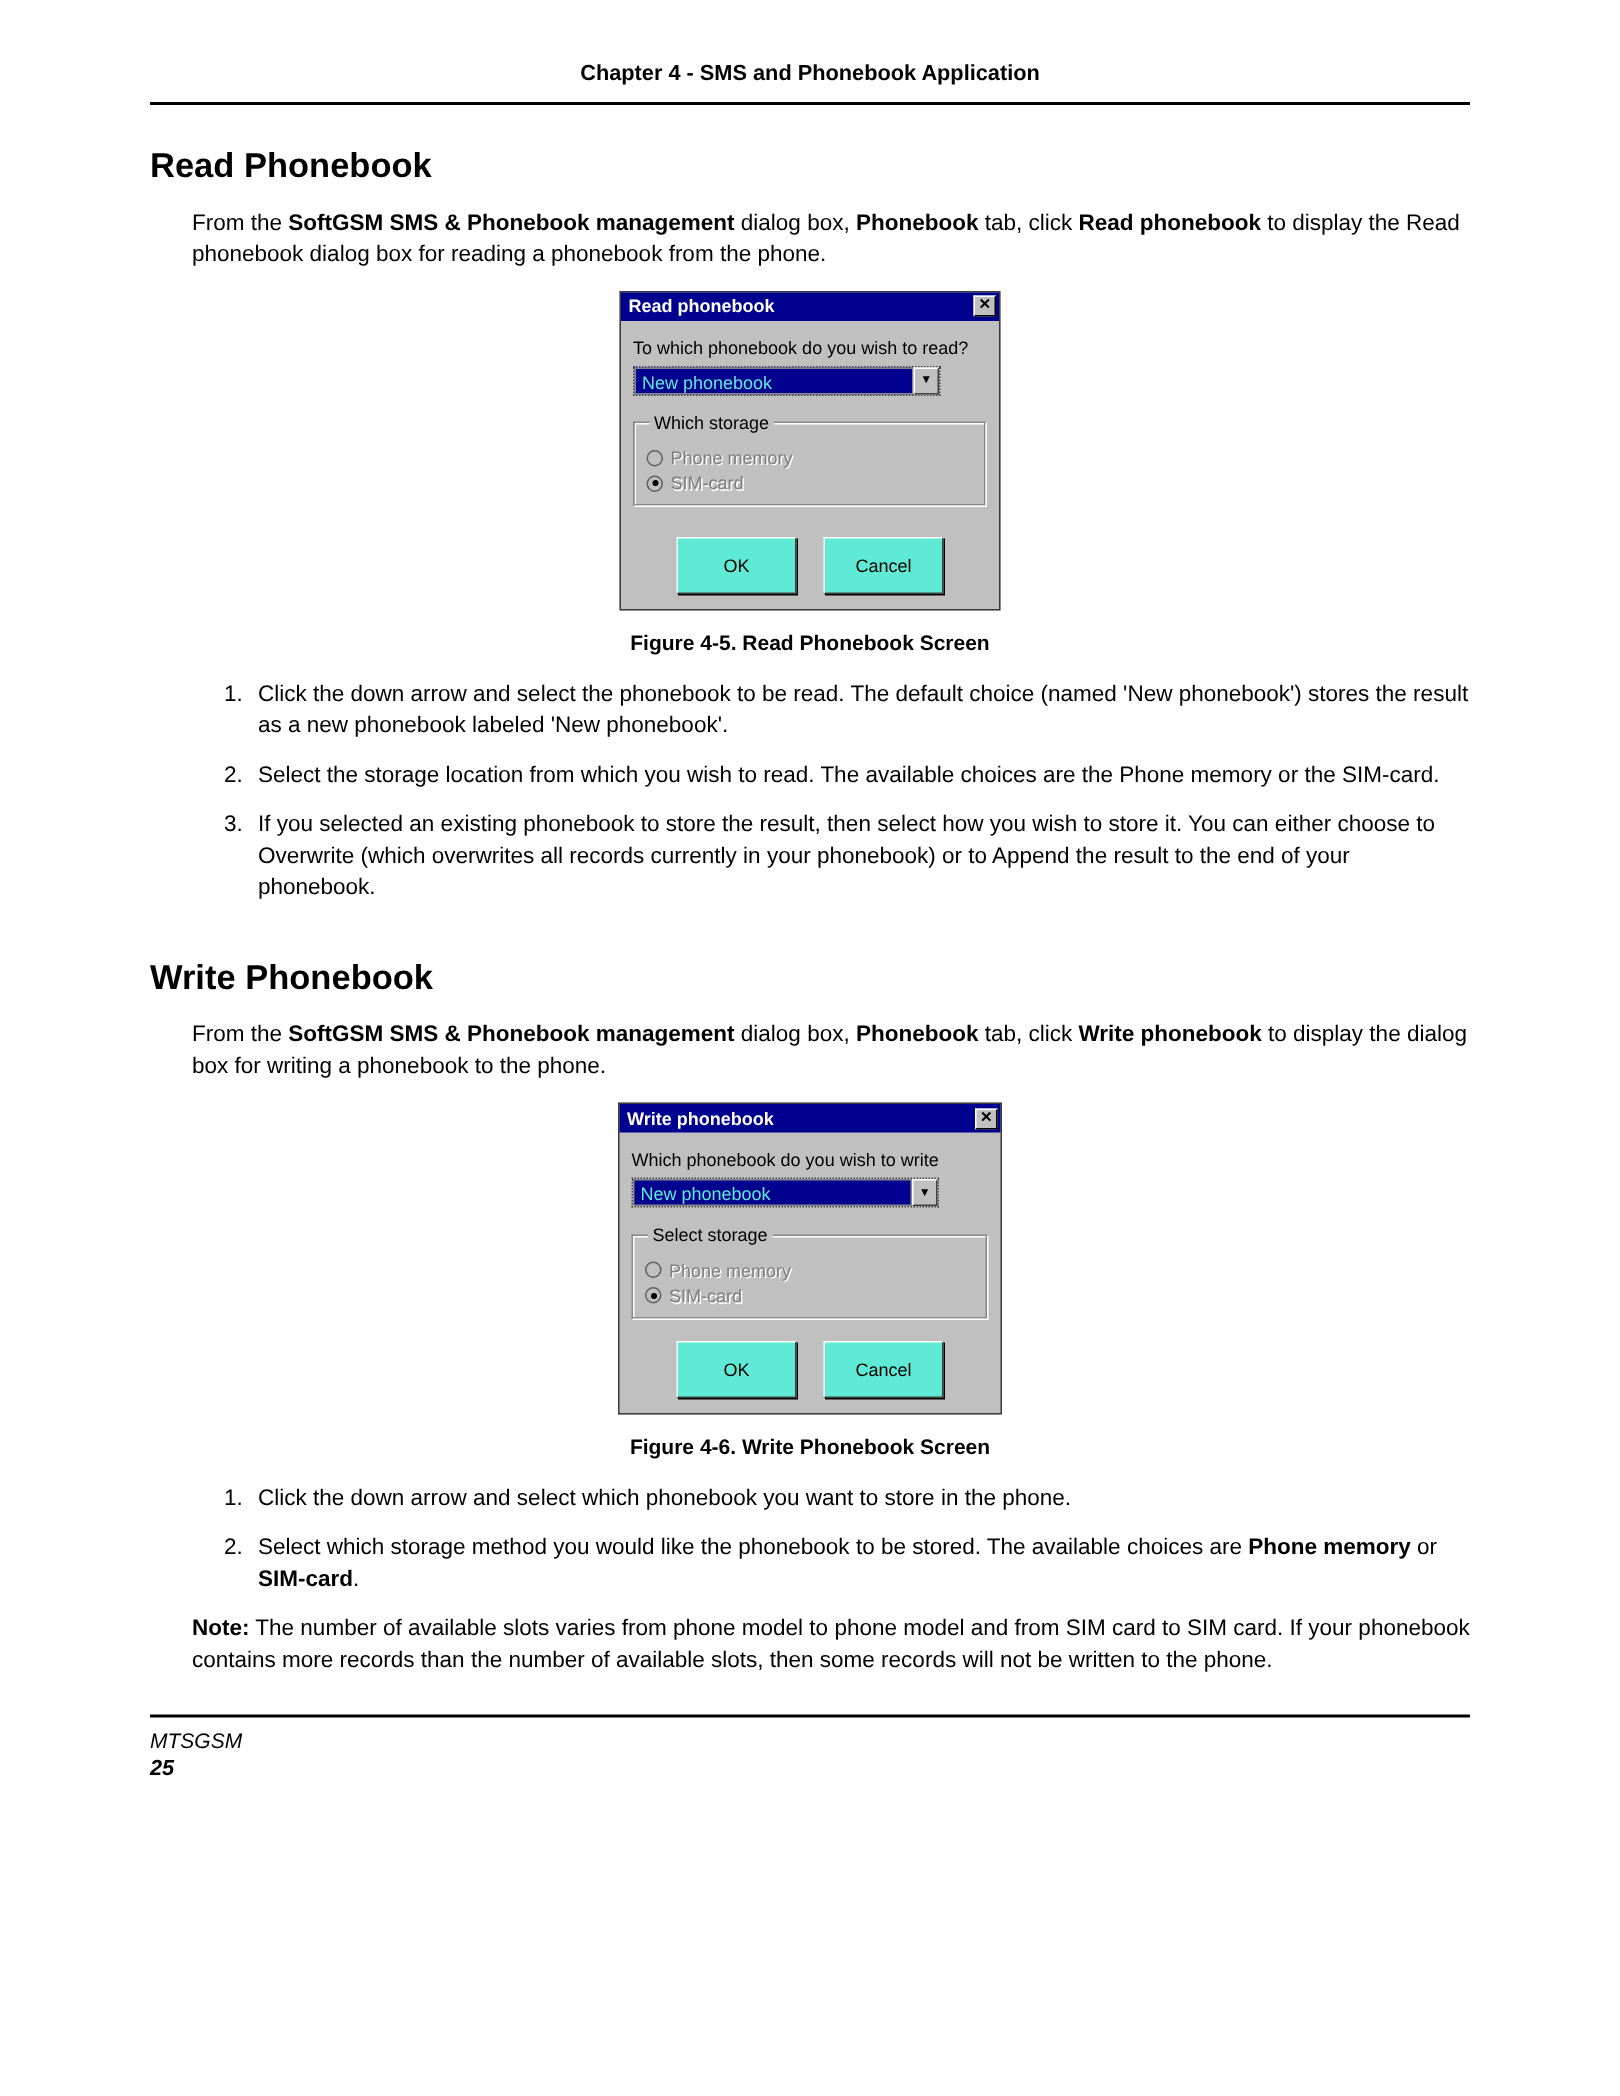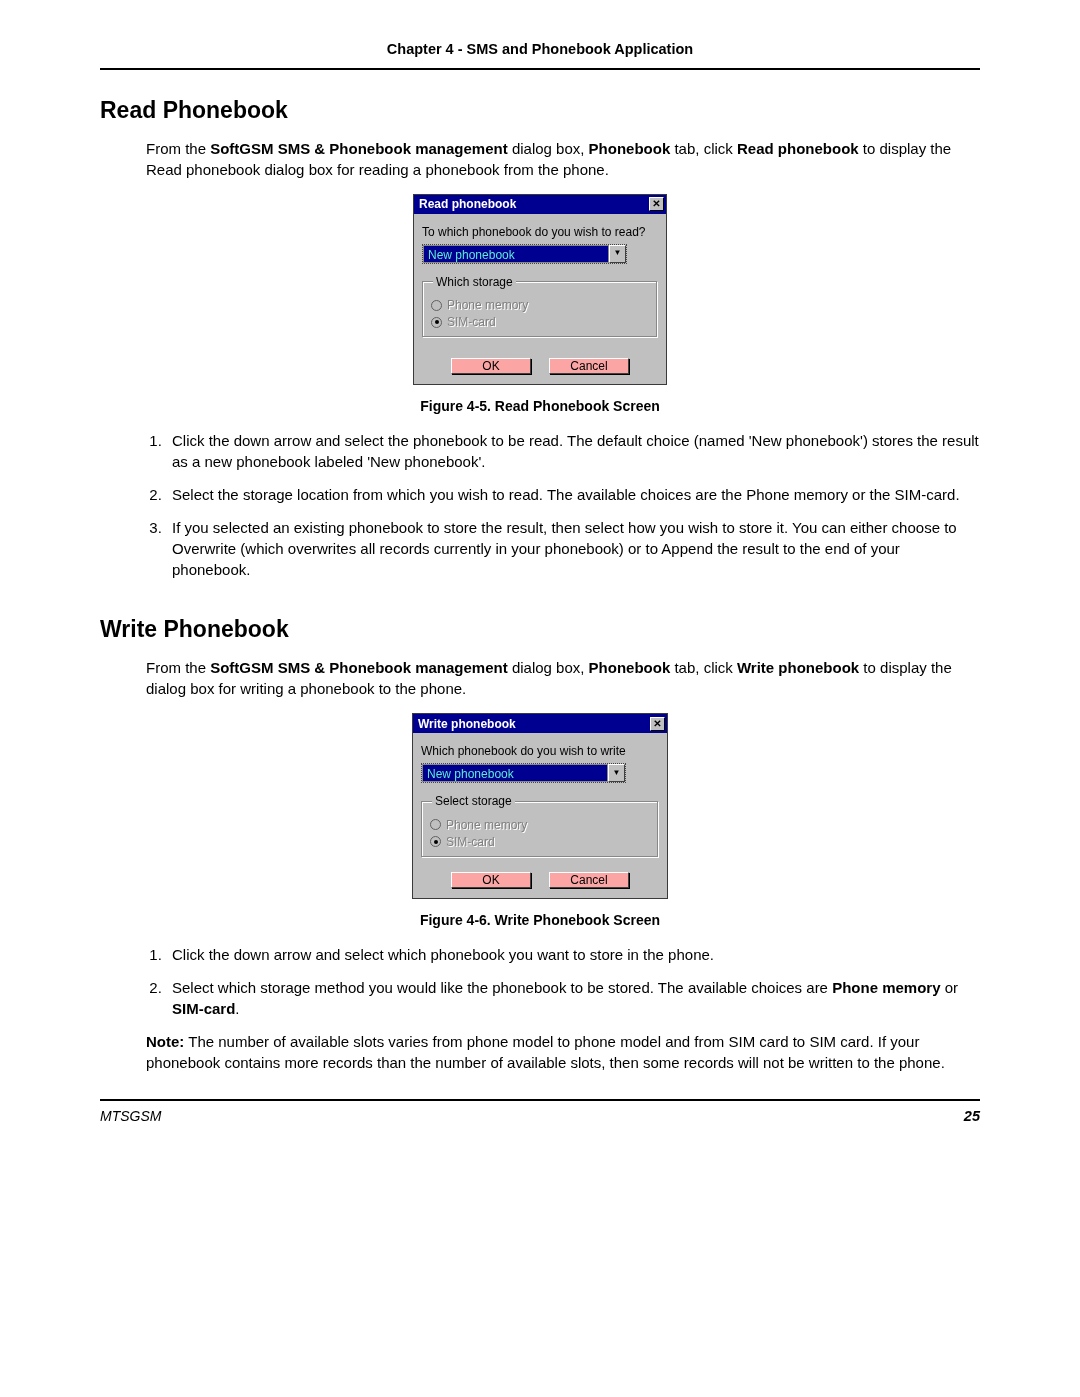--- a/index.html
+++ b/index.html
@@ -1,20 +1,20 @@
 <!DOCTYPE html>
 <html><head>
 <meta charset="utf-8">
 <style>
 * { box-sizing: border-box; margin: 0; padding: 0; }
 body { font-family: Arial, Helvetica, sans-serif; background: #fff; width: 1080px; margin: 0 auto; padding: 40px 100px 30px 100px; font-size: 15px; color: #000; line-height: 1.35; }
 .header-right { text-align: center; font-weight: bold; margin-bottom: 8px; font-size: 14.5px; }
 .hr-top { border: none; border-top: 2px solid #000; margin-bottom: 25px; }
 h2 { font-size: 23px; font-weight: bold; margin: 0 0 12px 0; }
-.indent { margin-left: 46px; }
+.indent { margin-left: 28px; }
 .intro { margin-bottom: 14px; line-height: 1.4; }
 .bold { font-weight: bold; }
 .dialog-wrap { text-align: center; margin: 12px 0 10px 0; }
 .dialog { display: inline-block; background: #c0c0c0; border: 1.5px solid #3a3a3a; width: 254px; text-align: left; font-family: Tahoma, Arial, sans-serif; font-size: 12px; }
 .dialog.wide { width: 256px; }
 .titlebar { display: flex; align-items: center; justify-content: space-between; background: #000090; color: #fff; padding: 2px 2px 2px 5px; height: 19px; }
 .titlebar .title { font-weight: bold; font-size: 12px; }
 .closebtn { width: 15px; height: 14px; background: #c0c0c0; border-top: 1px solid #fff; border-left: 1px solid #fff; border-right: 1.3px solid #000; border-bottom: 1.3px solid #000; display: flex; align-items: center; justify-content: center; font-family: Arial; font-size: 10px; font-weight: bold; color: #000; line-height: 1; }
 .dlg-body { padding: 10px 8px 10px 8px; }
 .prompt { font-size: 12px; margin-bottom: 4px; }
@@ -23,28 +23,28 @@
 .combo-arrow { width: 17px; background: #c0c0c0; border-top: 1px solid #fff; border-left: 1px solid #fff; border-right: 1.3px solid #404040; border-bottom: 1.3px solid #404040; display: flex; align-items: center; justify-content: center; font-size: 8px; color: #000; }
 fieldset.groupbox { border: 1px solid #888; border-top-color: #888; border-left-color: #888; border-right-color: #fff; border-bottom-color: #fff; position: relative; margin: 5px 0 8px 0; padding: 6px 24px 6px 8px; box-shadow: inset -1px -1px 0 #888, inset 1px 1px 0 #fff; }
 fieldset.groupbox legend { font-size: 12px; padding: 0 3px; background: #c0c0c0; color: #000; margin-left: 2px; }
 .radio-row { display: flex; align-items: center; gap: 5px; margin: 1px 0; font-size: 12px; }
 .radio-circle { width: 11px; height: 11px; border-radius: 50%; background: #fff; border: 1px solid #606060; display: inline-flex; align-items: center; justify-content: center; flex-shrink: 0; }
 .radio-circle.disabled { background: #c0c0c0; }
 .radio-dot { width: 4px; height: 4px; border-radius: 50%; background: #000; }
 .radio-label.disabled { color: #808080; text-shadow: 1px 1px 0 #fff; }
 .btn-row { display: flex; justify-content: center; gap: 18px; margin-top: 20px; }
 .btn-row.tight { margin-top: 14px; }
-.win-btn { width: 80px; height: 16px; background: #fca5a5; border-top: 1.3px solid #fff; border-left: 1.3px solid #fff; border-right: 1.3px solid #404040; border-bottom: 1.3px solid #404040; font-size: 12px; text-align: center; display: flex; align-items: center; justify-content: center; box-shadow: 1px 1px 0 #000; }
+.win-btn { width: 80px; height: 38px; background: #5eead4; border-top: 1.3px solid #fff; border-left: 1.3px solid #fff; border-right: 1.3px solid #404040; border-bottom: 1.3px solid #404040; font-size: 12px; text-align: center; display: flex; align-items: center; justify-content: center; box-shadow: 1px 1px 0 #000; }
 .fig-caption { text-align: center; font-weight: bold; font-size: 14px; margin: 12px 0 14px 0; }
 ol.numlist { margin-left: 42px; padding-left: 24px; }
 ol.numlist li { margin-bottom: 12px; line-height: 1.4; padding-left: 6px; }
 .section-gap { height: 22px; }
 .note { margin-top: 8px; line-height: 1.4; }
 .footer-rule { border: none; border-top: 2px solid #000; margin-top: 26px; }
-.footer-row { display: flex; justify-content: space-between; margin-top: 6px; }
+.footer-row { display: flex; justify-content: flex-start; margin-top: 6px; flex-direction: column; }
 .footer-left { font-style: italic; font-size: 14px; }
 .footer-right { font-weight: bold; font-style: italic; font-size: 14.5px; }
 </style>
 </head>
 <body>
 
 <div class="header-right">Chapter 4 - SMS and Phonebook Application</div>
 <hr class="hr-top">
 
 <h2>Read Phonebook</h2>

